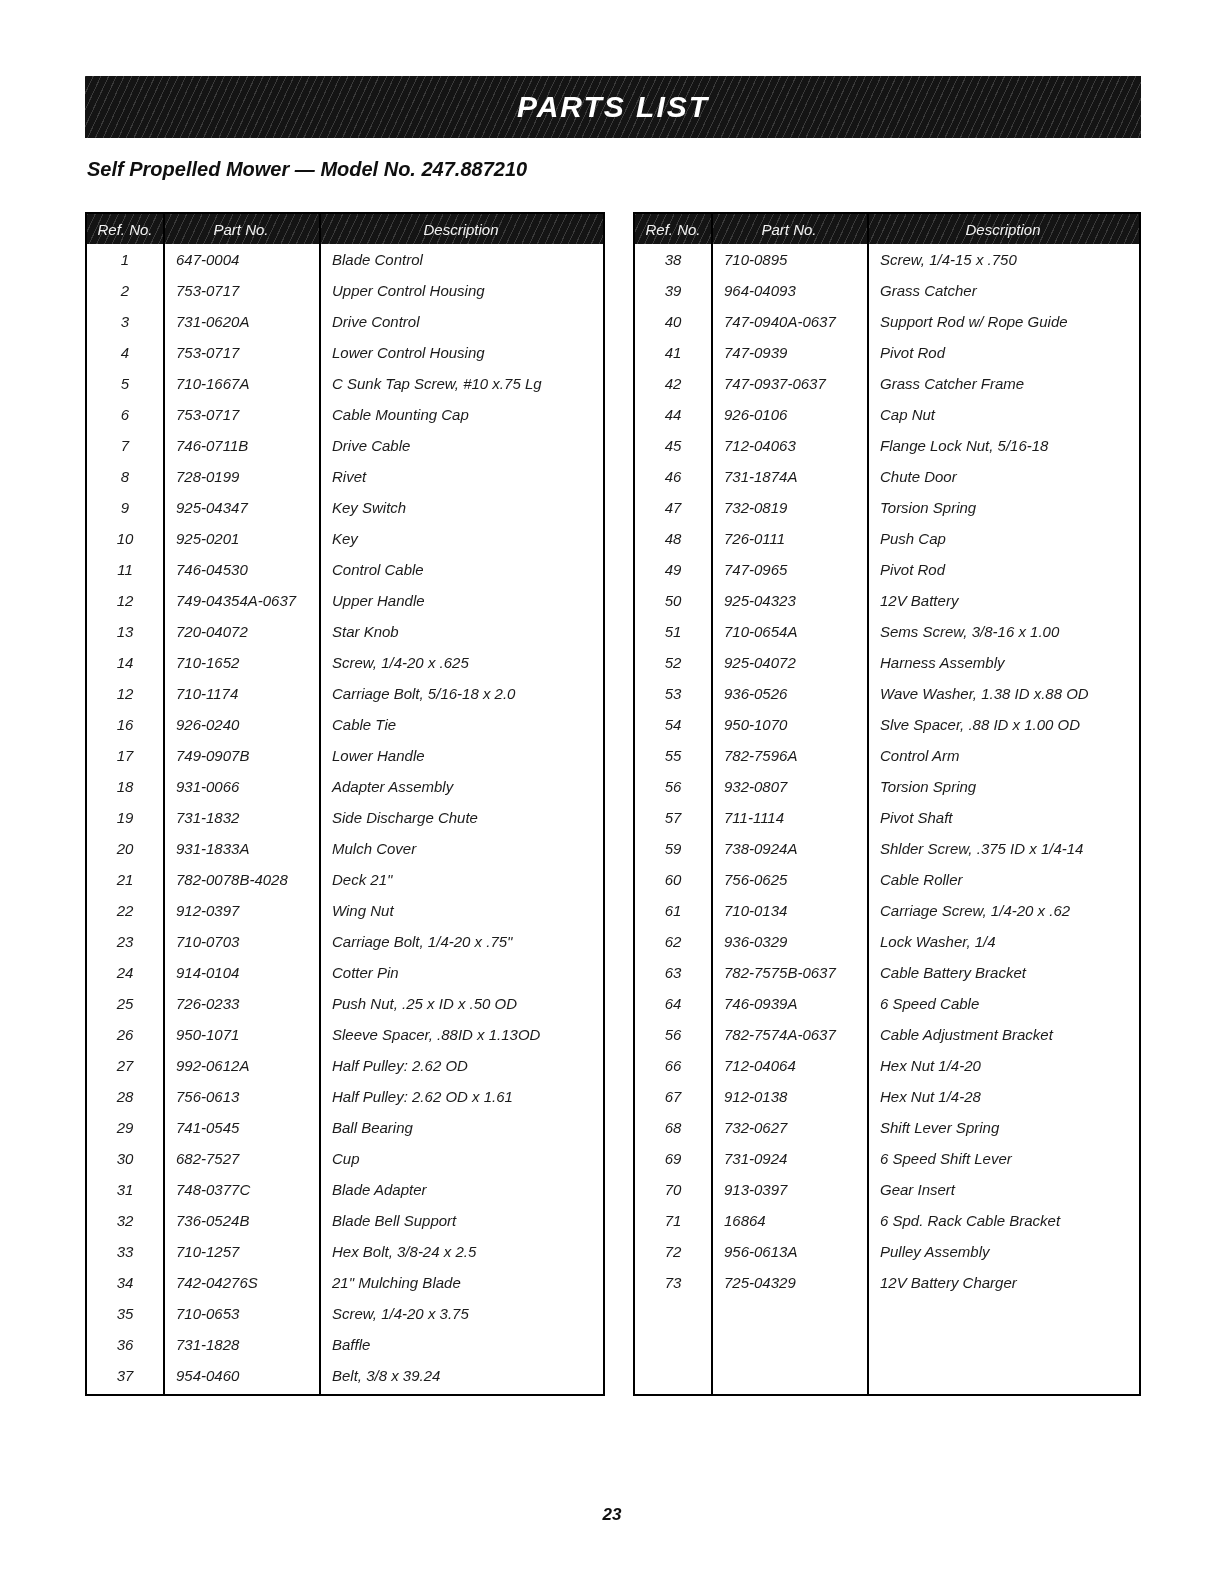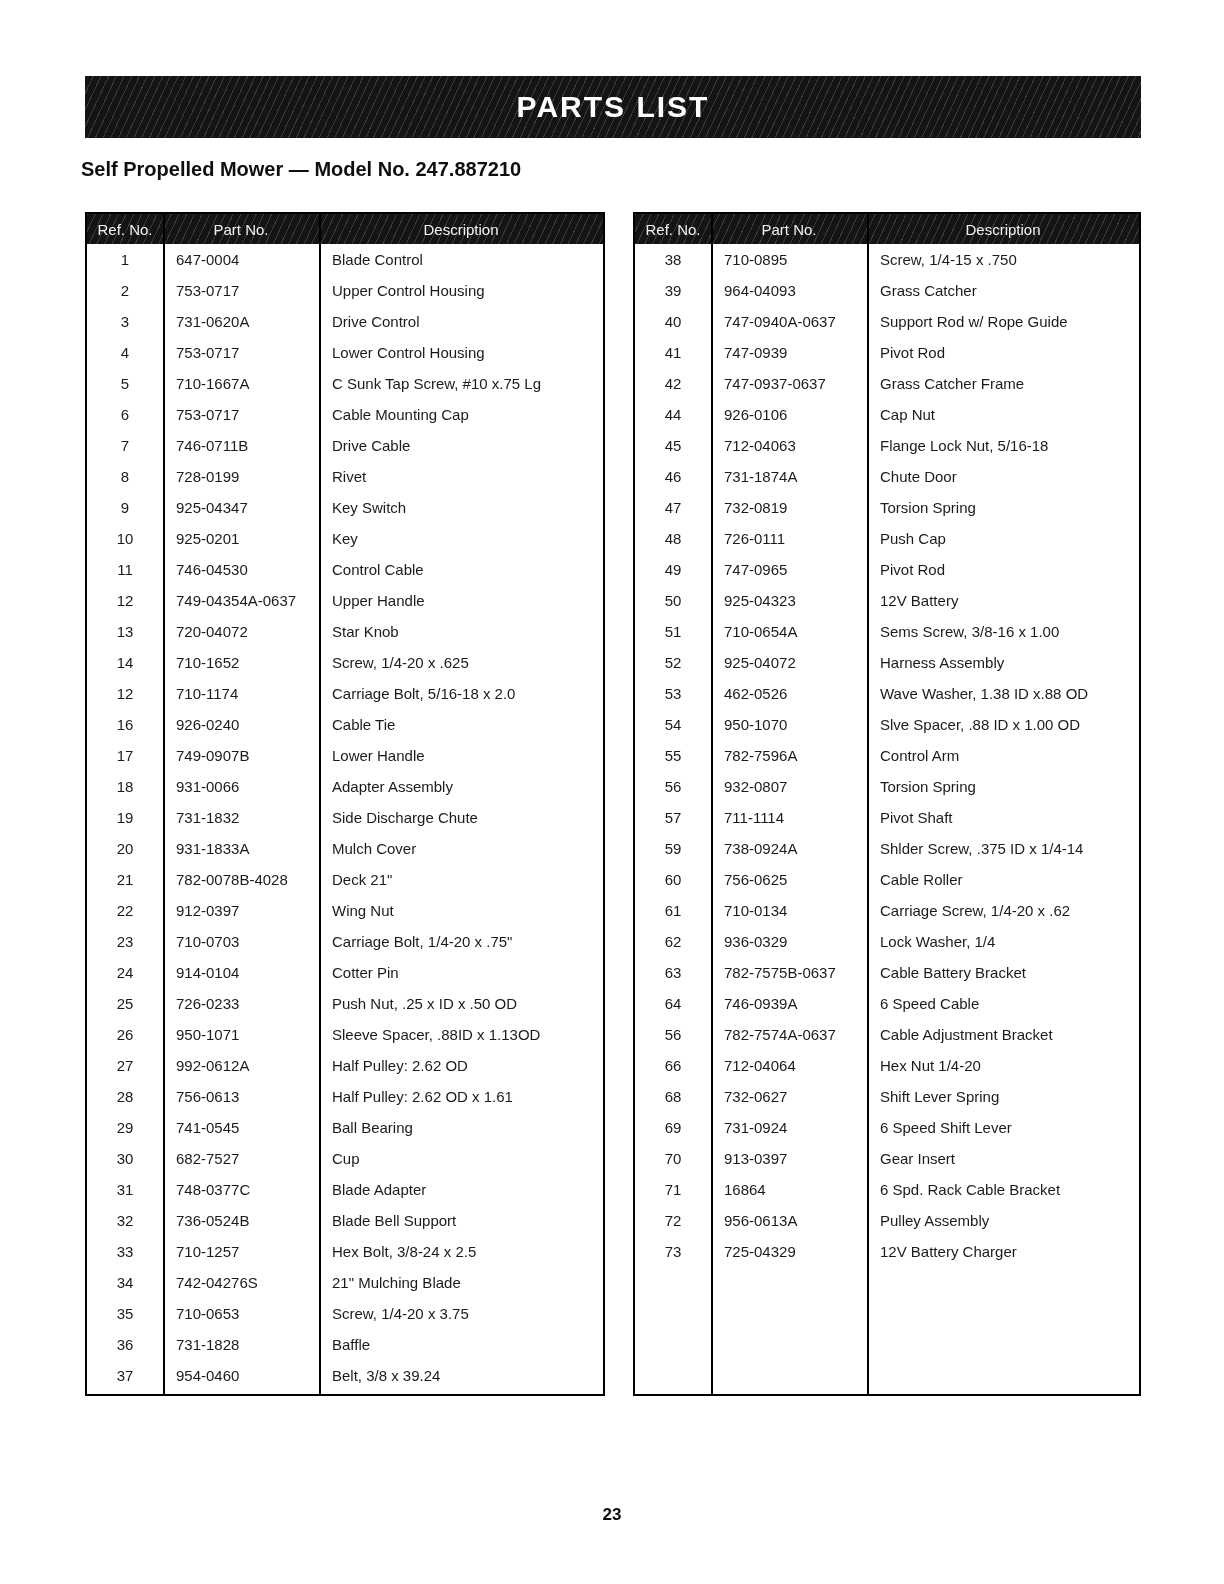--- a/index.html
+++ b/index.html
@@ -1,32 +1,32 @@
 <!DOCTYPE html>
 <html><head>
 <meta charset="utf-8">
 <style>
   * { margin:0; padding:0; box-sizing:border-box; }
   html,body { width:1224px; background:#ffffff; font-family:"Liberation Sans", sans-serif; color:#1b1b1b; }
   body { height:1584px; position:relative; }
 
-  .page { width:1072px; height:1584px; position:relative; }
+  .page { width:1072px; height:1584px; position:relative;font-style:italic; }
 
   .banner {
     position:absolute; left:85px; top:76px; width:1056px; height:62px;
     background-color:#141414;
     background-image:repeating-linear-gradient(115deg, rgba(255,255,255,0.16) 0 1px, transparent 1px 7px);
     display:flex; align-items:center; justify-content:center;
   }
   .banner-title {
     color:#ffffff; font-size:30px; font-weight:bold; letter-spacing:2px;
   }
 
   .subtitle {
-    position:absolute; left:81px; top:158px;
+    position:absolute; left:87px; top:158px;
     font-size:20px; font-weight:bold; color:#0f0f0f;
   }
 
   .tables-wrap {
     position:absolute; left:85px; top:212px; width:1056px;
     display:flex; justify-content:space-between;
   }
 
   .ptable {
     position:relative;
@@ -365,21 +365,21 @@
               <td class="col-part">710-0654A</td>
               <td class="col-desc">Sems Screw, 3/8-16 x 1.00</td>
             </tr>
             <tr>
               <td class="col-ref">52</td>
               <td class="col-part">925-04072</td>
               <td class="col-desc">Harness Assembly</td>
             </tr>
             <tr>
               <td class="col-ref">53</td>
-              <td class="col-part">462-0526</td>
+              <td class="col-part">936-0526</td>
               <td class="col-desc">Wave Washer, 1.38 ID x.88 OD</td>
             </tr>
             <tr>
               <td class="col-ref">54</td>
               <td class="col-part">950-1070</td>
               <td class="col-desc">Slve Spacer, .88 ID x 1.00 OD</td>
             </tr>
             <tr>
               <td class="col-ref">55</td>
               <td class="col-part">782-7596A</td>
@@ -429,20 +429,25 @@
               <td class="col-ref">56</td>
               <td class="col-part">782-7574A-0637</td>
               <td class="col-desc">Cable Adjustment Bracket</td>
             </tr>
             <tr>
               <td class="col-ref">66</td>
               <td class="col-part">712-04064</td>
               <td class="col-desc">Hex Nut 1/4-20</td>
             </tr>
             <tr>
+              <td class="col-ref">67</td>
+              <td class="col-part">912-0138</td>
+              <td class="col-desc">Hex Nut 1/4-28</td>
+            </tr>
+            <tr>
               <td class="col-ref">68</td>
               <td class="col-part">732-0627</td>
               <td class="col-desc">Shift Lever Spring</td>
             </tr>
             <tr>
               <td class="col-ref">69</td>
               <td class="col-part">731-0924</td>
               <td class="col-desc">6 Speed Shift Lever</td>
             </tr>
             <tr>

